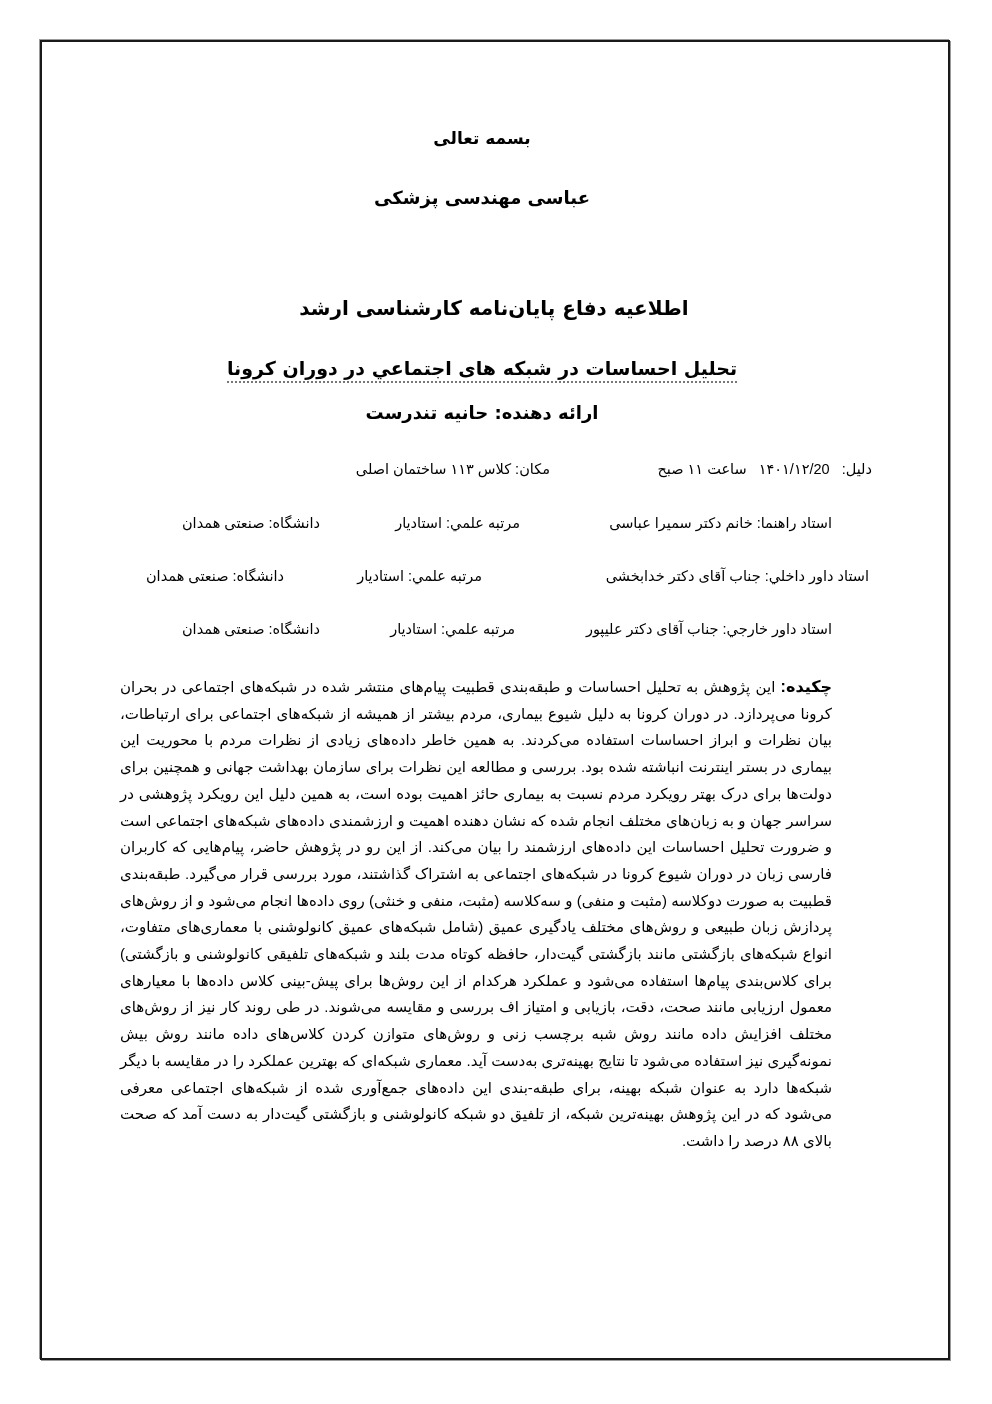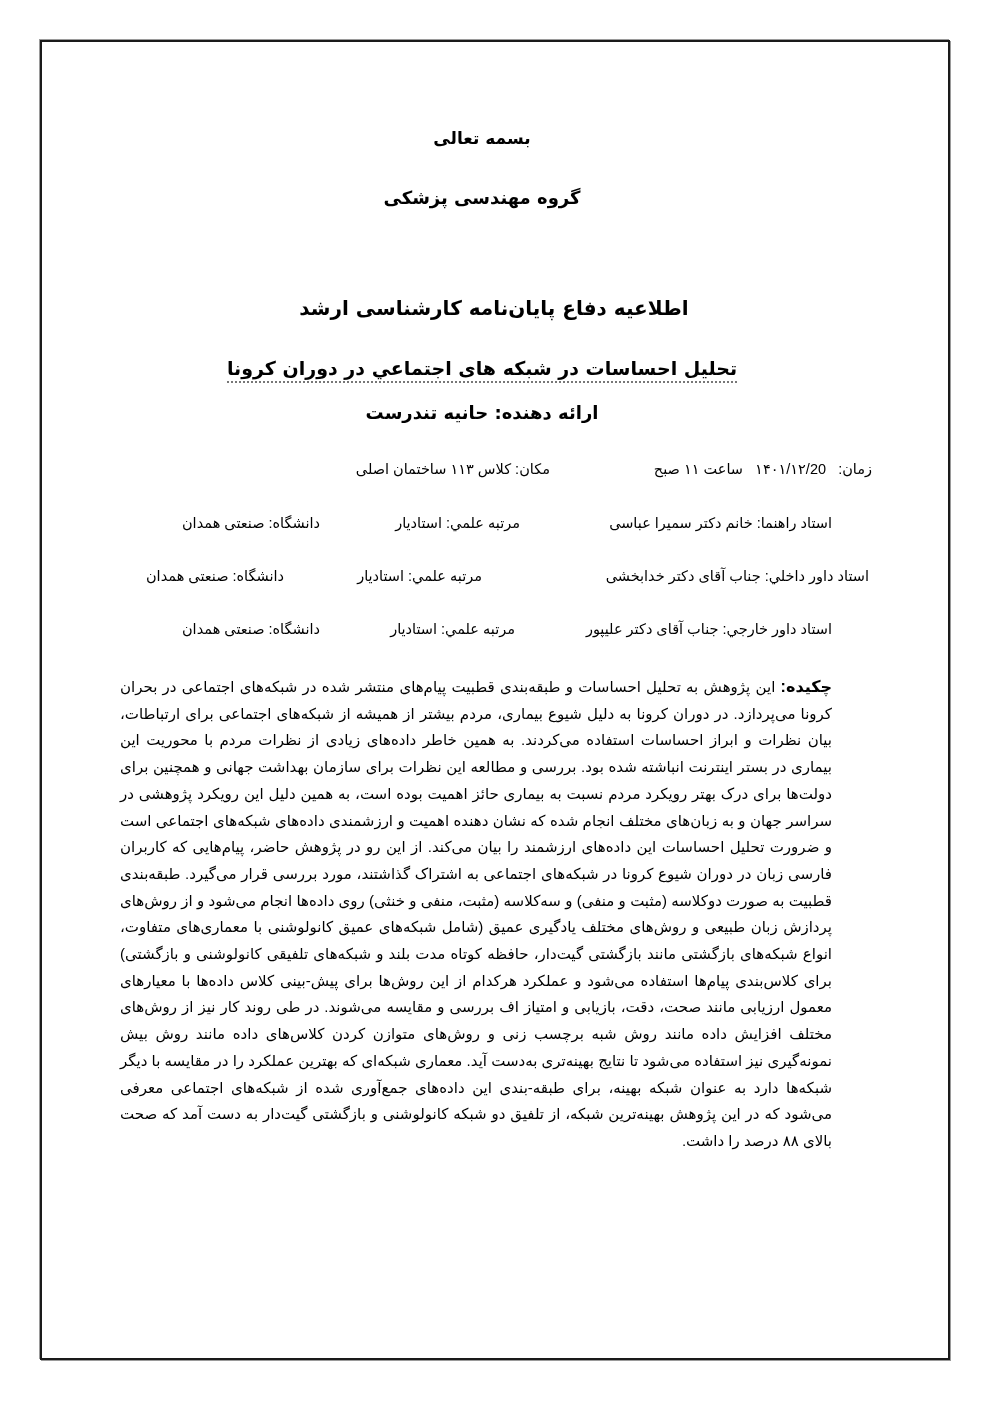--- a/index.html
+++ b/index.html
@@ -74,29 +74,29 @@
     font-weight: bold;
     font-size: 16px;
   }
 </style>
 </head>
 <body>
 
 <div class="page-frame"></div>
 
 <div class="center-line bismillah rtl">بسمه تعالی</div>
-<div class="center-line dept rtl">گروه مهندسی پزشکی</div>
+<div class="center-line dept rtl">عباسی مهندسی پزشکی</div>
 <div class="center-line announce rtl">اطلاعیه دفاع پایان‌نامه کارشناسی ارشد</div>
 <div class="center-line thesis-title rtl">
   <span>تحلیل احساسات در شبکه های اجتماعي در دوران کرونا</span>
 </div>
 <div class="center-line presenter rtl">ارائه دهنده: حانیه تندرست</div>
 
 <div class="abs-line" style="right:120px; top:461px;">
-  <span>زمان:</span>
+  <span>دلیل:</span>
   &nbsp;&nbsp;<span>۱۴۰۱/۱۲/20</span>
   &nbsp;&nbsp;<span>ساعت ۱۱ صبح</span>
 </div>
 <div class="abs-line" style="right:442px; top:461px;">مکان: کلاس ۱۱۳ ساختمان اصلی</div>
 
 <div class="abs-line" style="right:160px; top:515px;">استاد راهنما: خانم دکتر سمیرا عباسی</div>
 <div class="abs-line" style="right:472px; top:515px;">مرتبه علمي: استادیار</div>
 <div class="abs-line" style="right:672px; top:515px;">دانشگاه: صنعتی همدان</div>
 
 <div class="abs-line" style="right:123px; top:568px;">استاد داور داخلي: جناب آقای دکتر خدابخشی</div>

